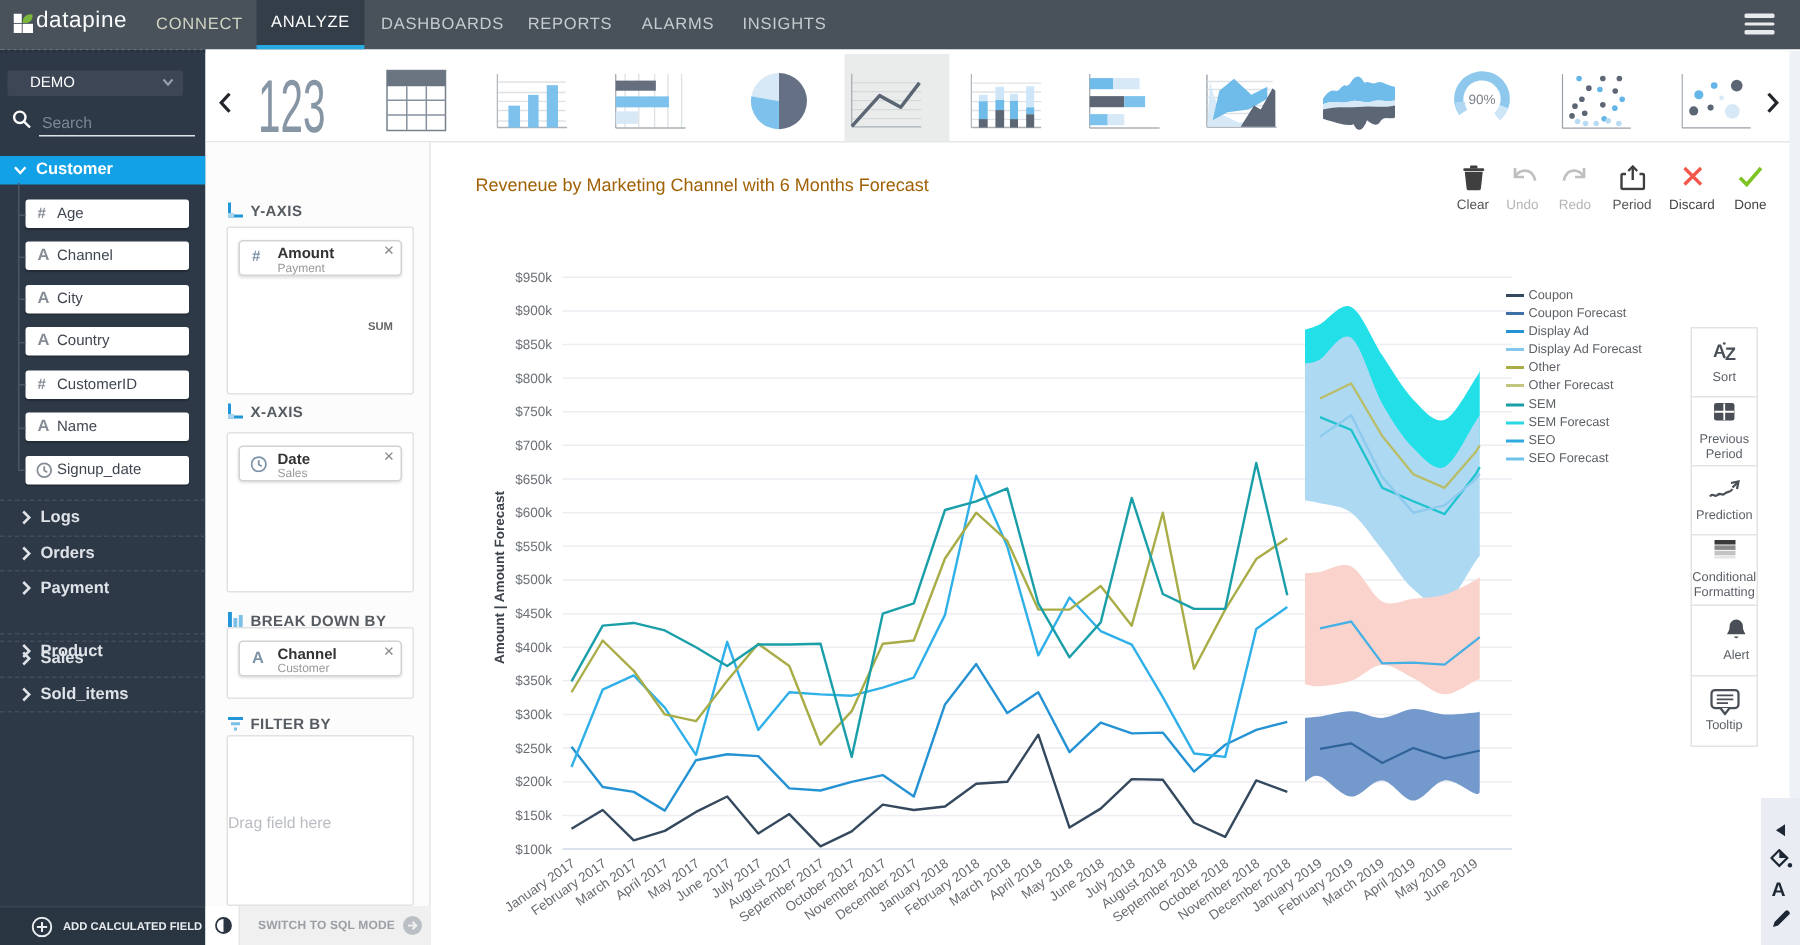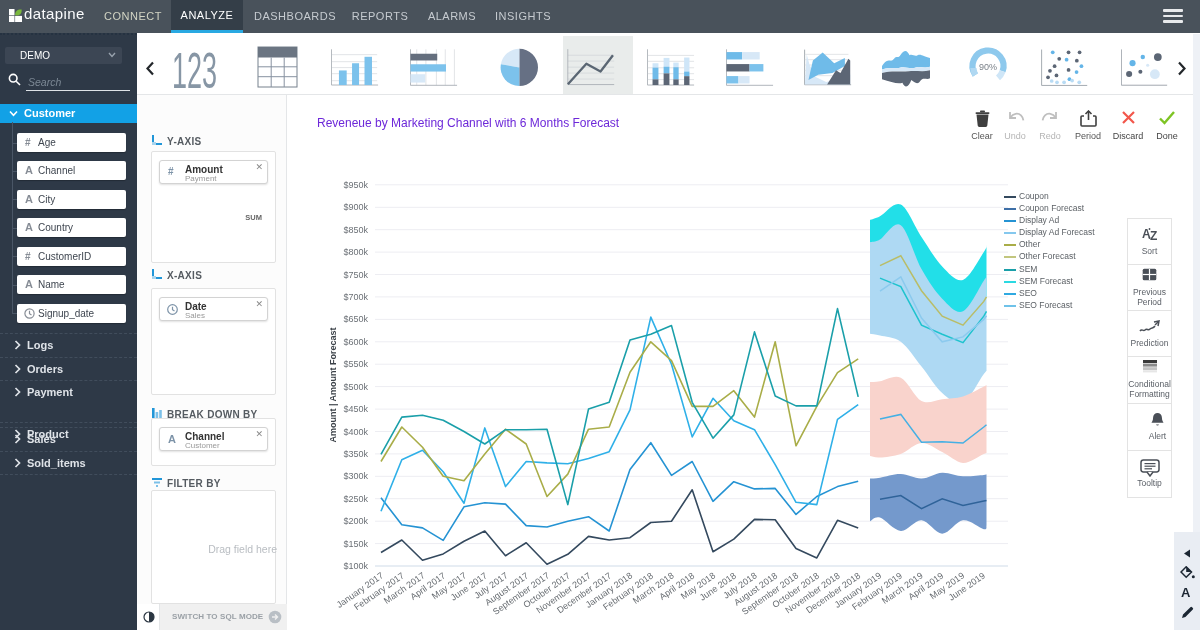--- a/index.html
+++ b/index.html
@@ -9,21 +9,21 @@
 .nav .logo { position:absolute; left:9px; top:8.5px; width:13px; height:13px; }
 .nav .brand { position:absolute; left:24px; top:5px; font-size:15px; color:#fafbfc; letter-spacing:0.4px; font-weight:normal; }
 .navlink { position:absolute; top:0; height:33px; line-height:33px; font-size:11px; letter-spacing:0.5px; color:#c6cbd0; text-align:center; }
 .navlink.active { background:#343e48; color:#fff; border-bottom:3px solid #29a9e2; line-height:31px; }
 .burger { position:absolute; right:17px; top:9px; width:20px; }
 .burger div { height:2.5px; background:#e8eaec; margin-bottom:3.2px; border-radius:1px; }
 
 .sidebar { position:absolute; left:0; top:33px; width:137px; height:597px; background:#2e3947; }
 .demo { position:absolute; left:5px; top:14px; width:117px; height:17px; background:#3c4654; border-radius:2px; color:#fff; font-size:10px; line-height:17px; padding-left:8px; }
 .demo svg { position:absolute; right:6px; top:5px; }
-.search-ph { position:absolute; left:28px; top:43px; font-size:10.5px; color:#7c8894;font-style:italic; }
+.search-ph { position:absolute; left:28px; top:43px; font-size:10.5px; color:#7c8894; }
 .search-line { position:absolute; left:26px; top:57px; width:104px; height:1px; background:#dde2e6; }
 .customer { position:absolute; left:0; top:71px; width:137px; height:19px; background:#12a1e6; color:#fff; font-size:11px; font-weight:bold; line-height:19px; }
 .chip { position:absolute; left:17px; width:109px; height:19px; background:#fff; border-radius:2px; font-size:10px; color:#3f4650; line-height:19px; box-shadow:0 1px 1px rgba(0,0,0,.25); }
 .chip .ic { position:absolute; left:8px; top:0; width:12px; color:#878d96; font-weight:bold; font-size:10px; }
 .chip .lbl { position:absolute; left:21px; top:0; }
 .treev { position:absolute; left:12px; top:89px; width:1px; height:191px; background:#4a5666; }
 .treeh { position:absolute; left:12px; width:5px; height:1px; background:#4a5666; }
 .secrow { position:absolute; left:0; width:137px; height:23.5px; border-top:1px dashed #414d5c; color:#dfe3e8; font-size:11px; font-weight:bold; line-height:23px; }
 .secrow .ch { position:absolute; left:14px; top:6.2px; }
 .secrow .t { position:absolute; left:27px; }
@@ -44,23 +44,23 @@
 .qhead { position:absolute; left:14px; font-size:10px; font-weight:bold; color:#555b61; letter-spacing:0.3px; }
 .qhead svg { position:absolute; left:0; top:-2px; }
 .qhead span { margin-left:16px; }
 .qcard { position:absolute; left:14px; width:125px; background:#fff; border:1px solid #e2e2e2; border-radius:2px; }
 .qitem { position:absolute; left:7px; top:8px; width:109px; height:24px; background:#fff; border:1px solid #d3d3d3; border-radius:3px; box-shadow:0 1px 2px rgba(0,0,0,.12); }
 .qitem .ic { position:absolute; left:8px; top:5px; color:#7d93a8; font-weight:bold; font-size:10px; }
 .qitem .t1 { position:absolute; left:25px; top:3px; font-size:10px; font-weight:bold; color:#333; }
 .qitem .t2 { position:absolute; left:25px; top:13px; font-size:8px; color:#999; }
 .qitem .x { position:absolute; right:4px; top:1px; font-size:9px; color:#888; }
 .qitem .sum { position:absolute; right:5px; top:12px; font-size:7.5px; font-weight:bold; color:#666;margin-top:40px; }
-.dragtxt { position:absolute; left:0; width:125px; text-align:right; font-size:10.5px; color:#b9bdc2; }
-
-.title { position:absolute; left:317px; top:116px; font-size:12px; color:#6d28d9; }
+.dragtxt { position:absolute; left:0; width:125px; text-align:left; font-size:10.5px; color:#b9bdc2; }
+
+.title { position:absolute; left:317px; top:116px; font-size:12px; color:#a16207; }
 .toolbtn { position:absolute; top:110px; text-align:center; }
 .toolbtn .lb { font-size:9px; margin-top:3px; }
 .legend { position:absolute; left:1004px; top:190.5px; }
 .lg { position:relative; height:12.2px; font-size:8.5px; color:#5c6166; }
 .lg i { position:absolute; left:0; top:5px; width:12px; height:2px; }
 .lg span { position:absolute; left:15px; top:0; white-space:nowrap; }
 .rcards { position:absolute; left:1127px; top:219px; width:45px; }
 .rcard { position:relative; background:#fff; border:1px solid #e3e3e3; margin-top:-1px; text-align:center; color:#5a5f66; font-size:8.5px; line-height:1.12; display:flex; flex-direction:column; align-items:center; justify-content:center; }
 .redge { position:absolute; left:1193px; top:34px; width:7px; height:596px; background:#eef1f6; }
 .rbox { position:absolute; left:1174px; top:532px; width:26px; height:98px; background:#e9edf3; }
@@ -173,20 +173,27 @@
       </svg>
       <div class="t">Sales</div>
     </div>
 <div class="secrow" style="top:417.5px;">
       <svg class="ch" width="7" height="10" viewBox="0 0 7 10">
         <path d="M1.5 1l4 4-4 4" stroke="#dfe3e8" stroke-width="1.7" fill="none"></path>
       </svg>
       <div class="t">Sold_items</div>
     </div>
 <div class="secrow" style="top:441.0px;height:0;"></div>
+<div class="addcalc">
+      <svg style="position:absolute;left:21px;top:6px;" width="14" height="14" viewBox="0 0 14 14">
+        <circle cx="7" cy="7" r="6.2" stroke="#e8ecef" stroke-width="1.3" fill="none"></circle>
+        <path d="M7 3.6v6.8M3.6 7h6.8" stroke="#e8ecef" stroke-width="1.3"></path>
+      </svg>
+      <span style="position:absolute;left:42px;top:9px;font-size:7.5px;letter-spacing:0;white-space:nowrap;line-height:8px;">ADD CALCULATED FIELD</span>
+    </div>
 </div>
 
 <div style="position:absolute;left:137px;top:604px;width:23px;height:26px;background:#fff;border-right:1px solid #e4e6e8;z-index:9;">
  <svg style="position:absolute;left:6px;top:7px;" width="12" height="12" viewBox="0 0 12 12">
       <circle cx="6" cy="6" r="5" stroke="#2b3642" stroke-width="1.2" fill="none"></circle>
       <path d="M6 1 A5 5 0 0 1 6 11 Z" fill="#2b3642"></path>
     </svg>
 </div>
 <div style="position:absolute;left:160px;top:604px;width:127px;height:26px;background:#f0f0f0;z-index:9;">
   <div style="position:absolute;left:12px;top:8px;font-size:8px;font-weight:bold;color:#9aa0a6;letter-spacing:0.1px;">SWITCH TO SQL MODE</div>

